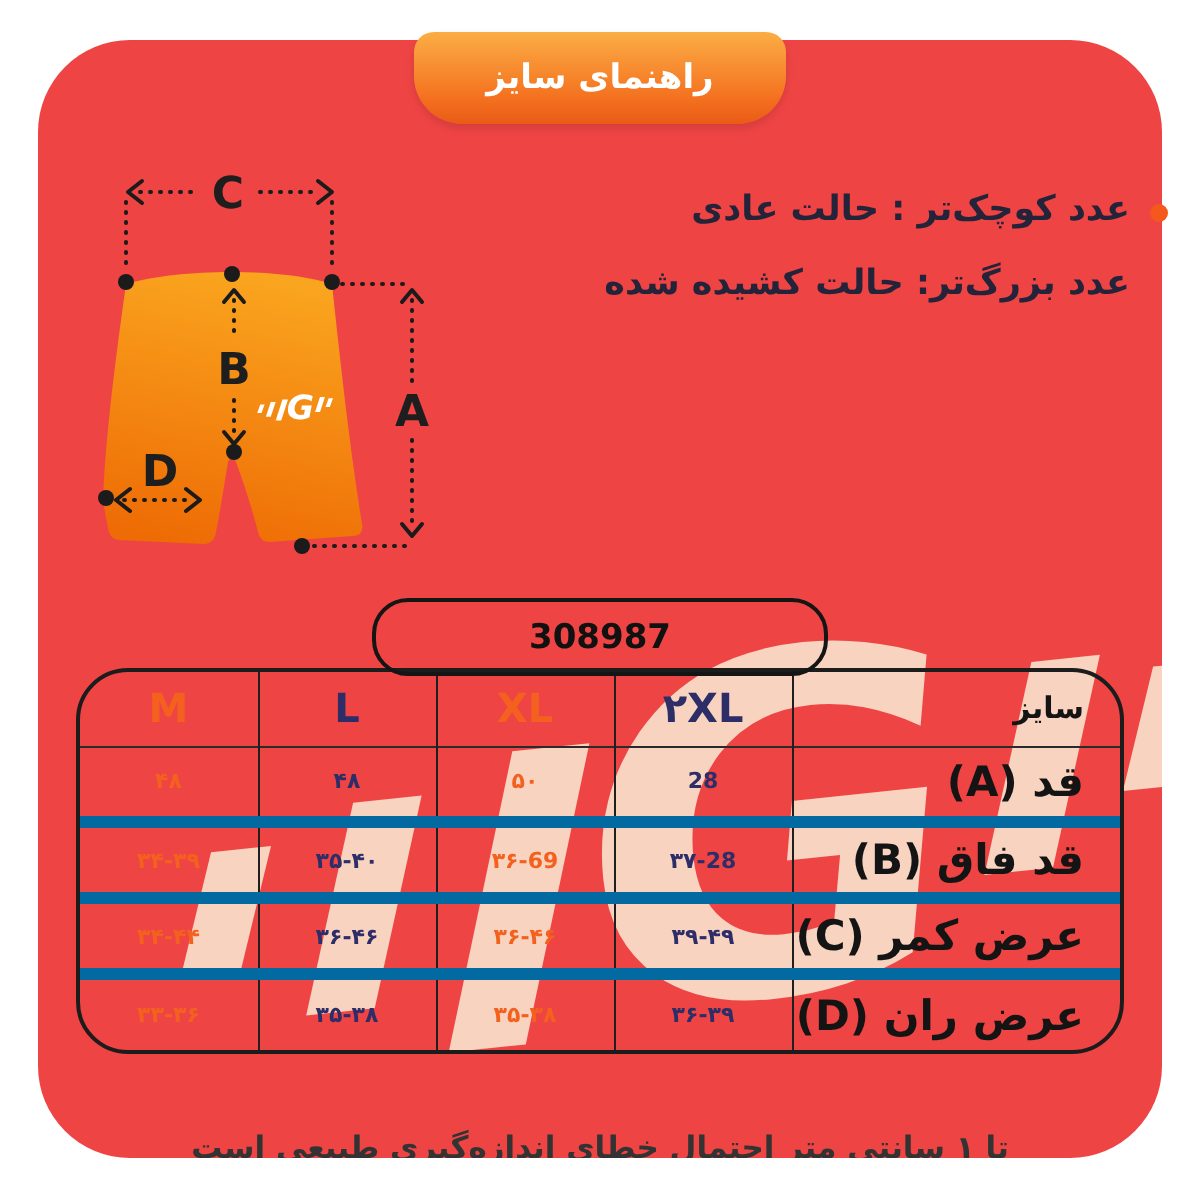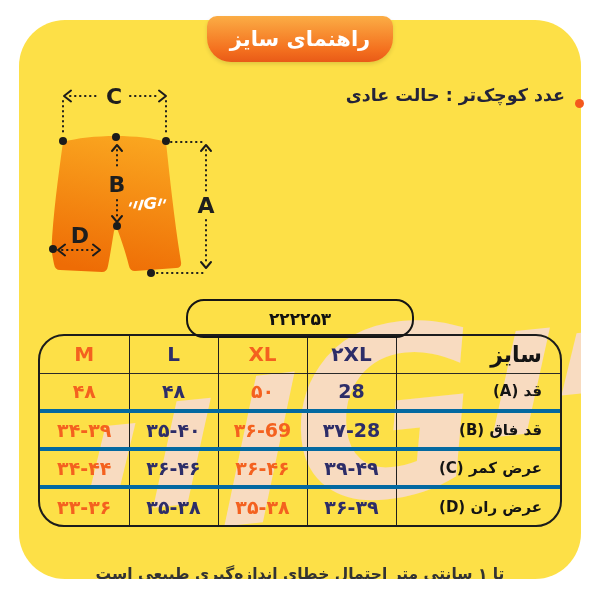--- a/index.html
+++ b/index.html
@@ -5,77 +5,77 @@
   * { margin:0; padding:0; box-sizing:border-box; }
   html,body { width:600px; height:600px; }
   body {
     font-family:"DejaVu Sans", sans-serif;
     background:#ffffff;
     position:relative;
     overflow:hidden;
   }
   .card {
     position:absolute; left:19px; top:20px; right:19px; bottom:21px;
-    background:#fde047; border-radius:46px; overflow:hidden;
+    background:#ef4444; border-radius:46px; overflow:hidden;
   }
   
   .watermark {
     position:absolute; left:55px; top:215px; width:560px; height:330px;
     z-index:1; opacity:0.95; transform:rotate(-6deg); pointer-events:none;
   }
   
   .badge {
     position:absolute; left:50%; top:16px; transform:translateX(-50%);
     width:186px; height:46px; z-index:6;
     background:linear-gradient(180deg,#FBAD45 0%,#F4711F 72%,#E95A17 100%);
     border-radius:10px 10px 24px 24px;
     display:flex; align-items:center; justify-content:center;
     box-shadow:0 2px 4px rgba(0,0,0,0.12);
   }
-  .badge span { color:#fff; font-size:21px; font-weight:bold; direction:rtl; }
+  .badge span { color:#fff; font-size:17px; font-weight:bold; direction:rtl; }
   
   .diagram { position:absolute; left:28px; top:76px; width:212px; height:218px; z-index:3; }
   
   .intro {
     position:absolute; top:72px; right:16px; width:372px; z-index:3;
     direction:rtl; color:#23233a;
   }
   .bullet { display:flex; align-items:flex-start; }
   .dot {
     flex:0 0 auto; width:9px; height:9px; border-radius:50%;
     background:#F4581D; margin-top:15px; margin-left:10px;
   }
   .bullet p { font-size:17.5px; font-weight:bold; line-height:37px; text-align:right; }
-  .bullet.second { margin-top:5px;align-items:center; }
+  .bullet.second { margin-top:15px; }
   
   .code-badge {
     position:absolute; left:186px; top:299px; width:228px; height:39px; z-index:4;
     border:2.5px solid #151515; border-radius:18px;
     display:flex; align-items:center; justify-content:center; gap:9px;
     direction:rtl; font-size:17px; font-weight:bold; color:#111;
   }
   
   .table-wrap {
     position:absolute; left:38px; top:334px; width:524px; z-index:3;
     border:2.2px solid #1c1c1c; border-radius:26px; overflow:hidden;
   }
   table { width:100%; border-collapse:collapse; direction:rtl; table-layout:fixed; }
   col.c-label { width:164px; }
   col.c-size { width:89px; }
   th, td { text-align:center; vertical-align:middle; }
   thead th { height:37px; font-size:20px; font-weight:bold; }
-  tbody td { height:38px; font-size:19px; font-weight:bold; }
+  tbody td { height:38px; font-size:11px; font-weight:bold; }
   th:not(:last-child), td:not(:last-child) { border-left:1.7px solid #1f1f1f; }
-  tbody tr td { border-top:4px solid #0369a1; }
+  tbody tr td { border-top:6px solid #0369a1; }
   tbody tr:first-child td { border-top:1.7px solid #2a2a2a; }
   .h-label, td.lbl {
     text-align:right; padding-right:18px; color:#141414;
-    font-size:15px; direction:rtl;
-  }
-  thead .h-label { font-size:22px; }
+    font-size:21px; direction:rtl;
+  }
+  thead .h-label { font-size:15px; }
   .num { direction:ltr; }
   .col-navy { color:#2D2D68; }
   .col-orange { color:#F4611F; }
   thead th { direction:ltr; }
   thead th.h-label { direction:rtl; }
   
   .footer-note {
     position:absolute; left:0; right:0; top:545px; z-index:3;
     text-align:center; direction:rtl;
     font-size:15.5px; font-weight:600; color:#333;
@@ -173,26 +173,27 @@
     <text x="206" y="213">A</text>
     <text x="80" y="243">D</text>
   </g>
 </svg>
 
 <div class="intro">
   <div class="bullet second">
     <span class="dot"></span>
     <p>
       <span>عدد کوچک‌تر : حالت عادی</span><br>
+      <span>عدد بزرگ‌تر: حالت کشیده شده</span>
     </p>
   </div>
 </div>
 
 <div class="code-badge">
-  <span class="num">۲۲۲۲۵۳</span>
+  <span class="num">308987</span>
 </div>
 
 <div class="table-wrap">
   <table>
     <colgroup>
       <col class="c-label">
         <col class="c-size">
         <col class="c-size">
         <col class="c-size">
         <col class="c-size">

